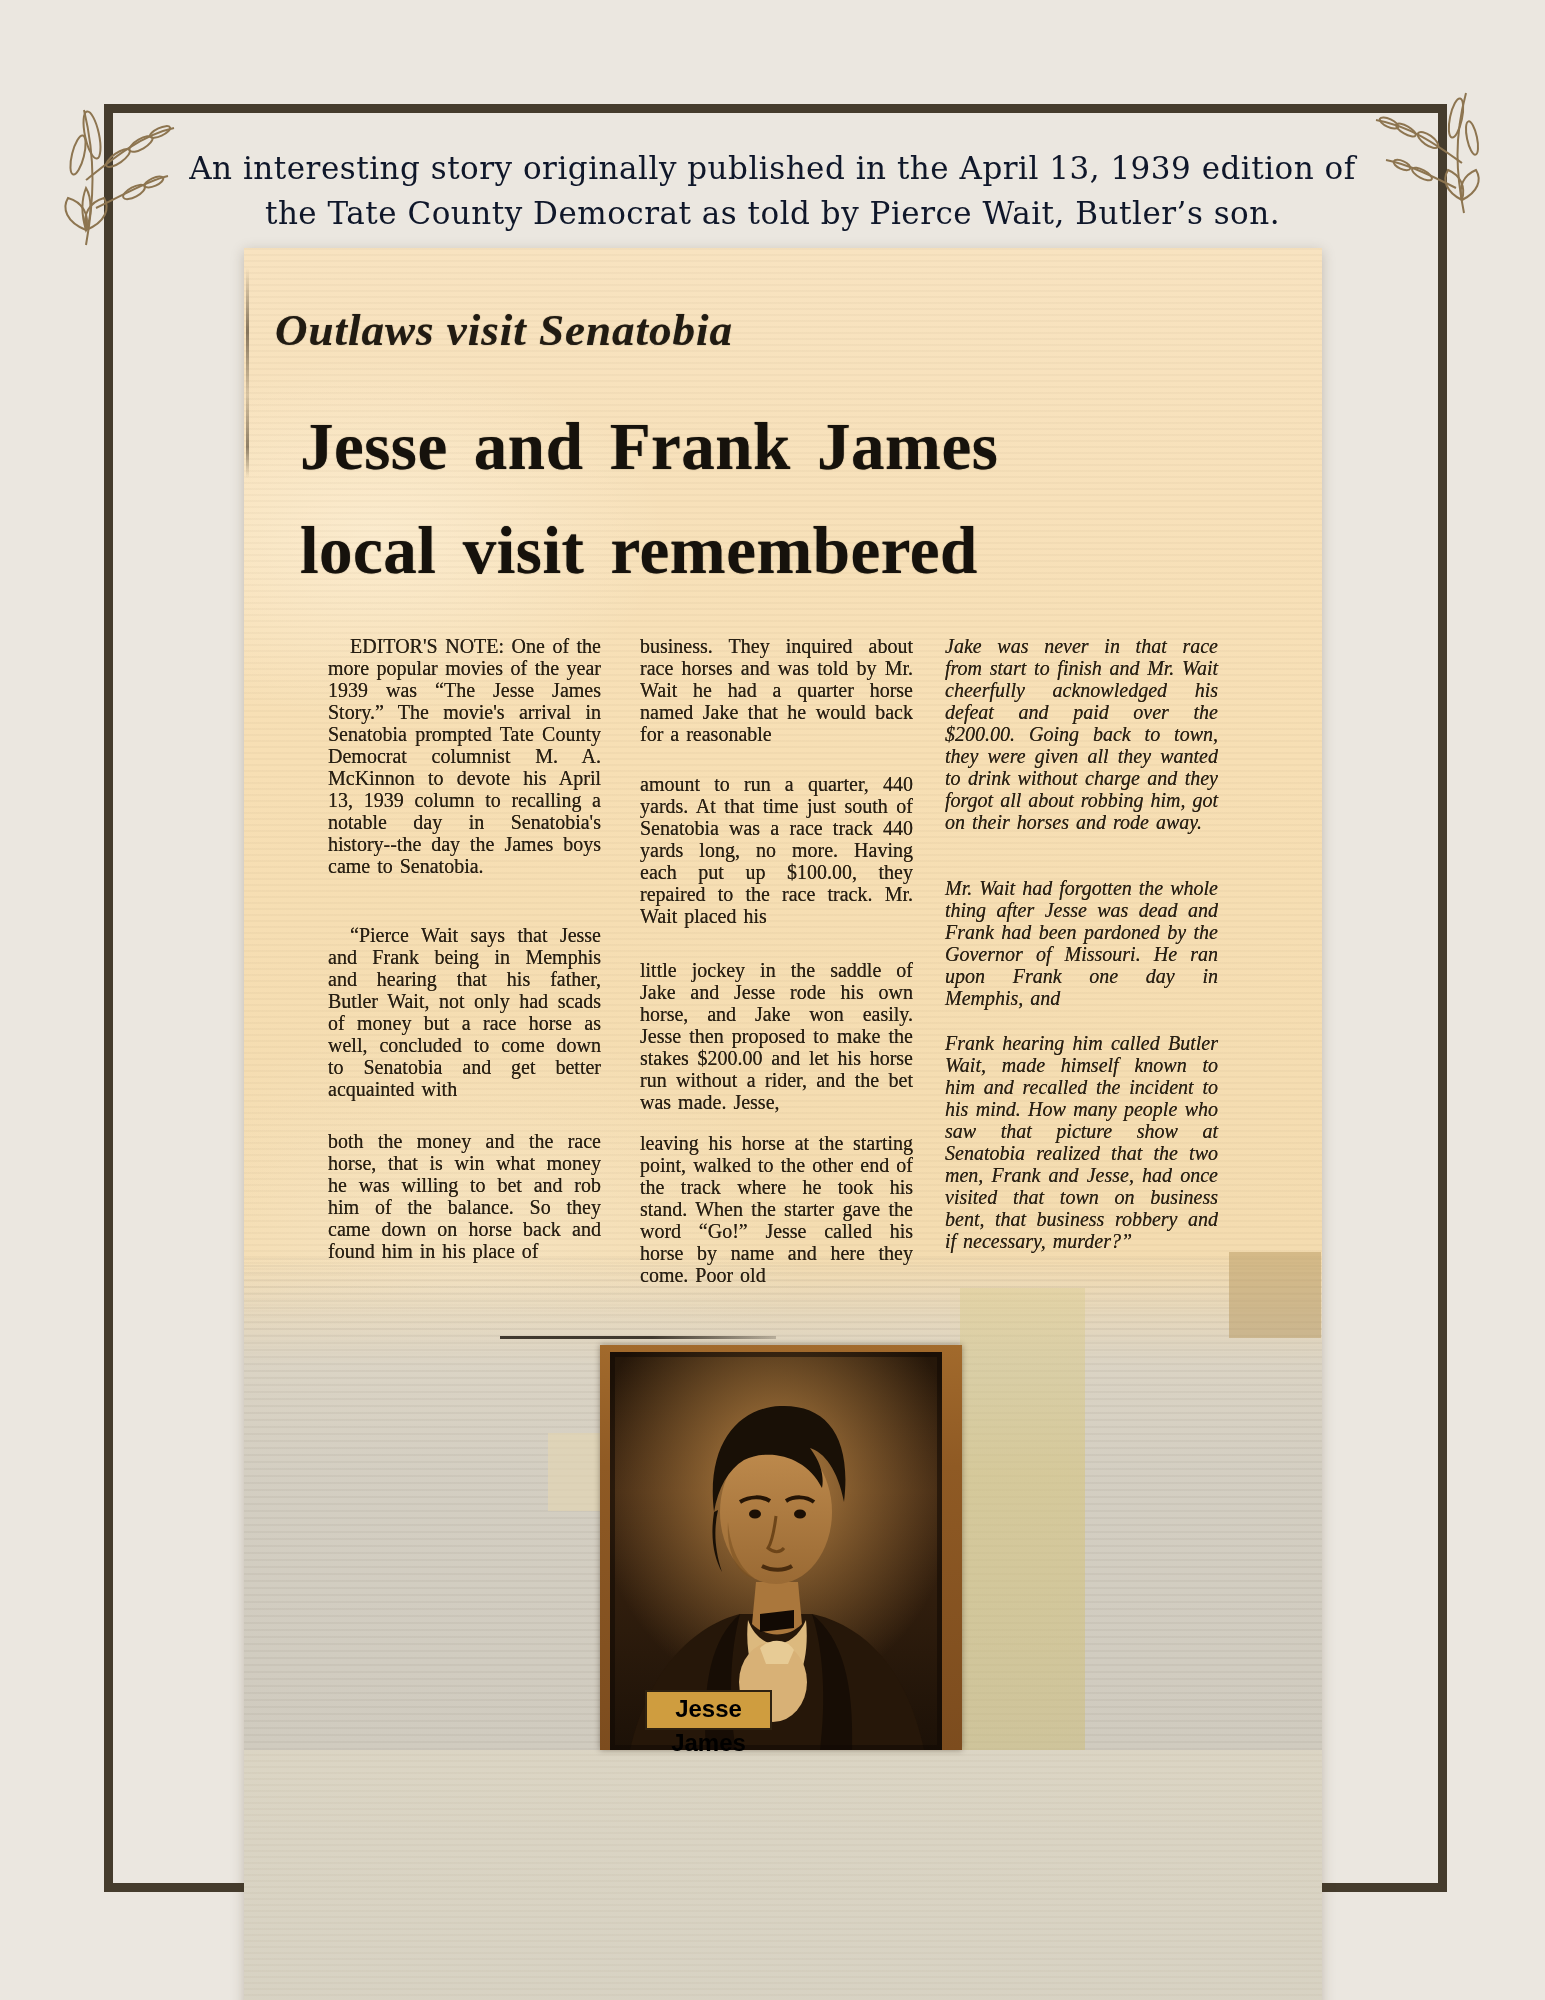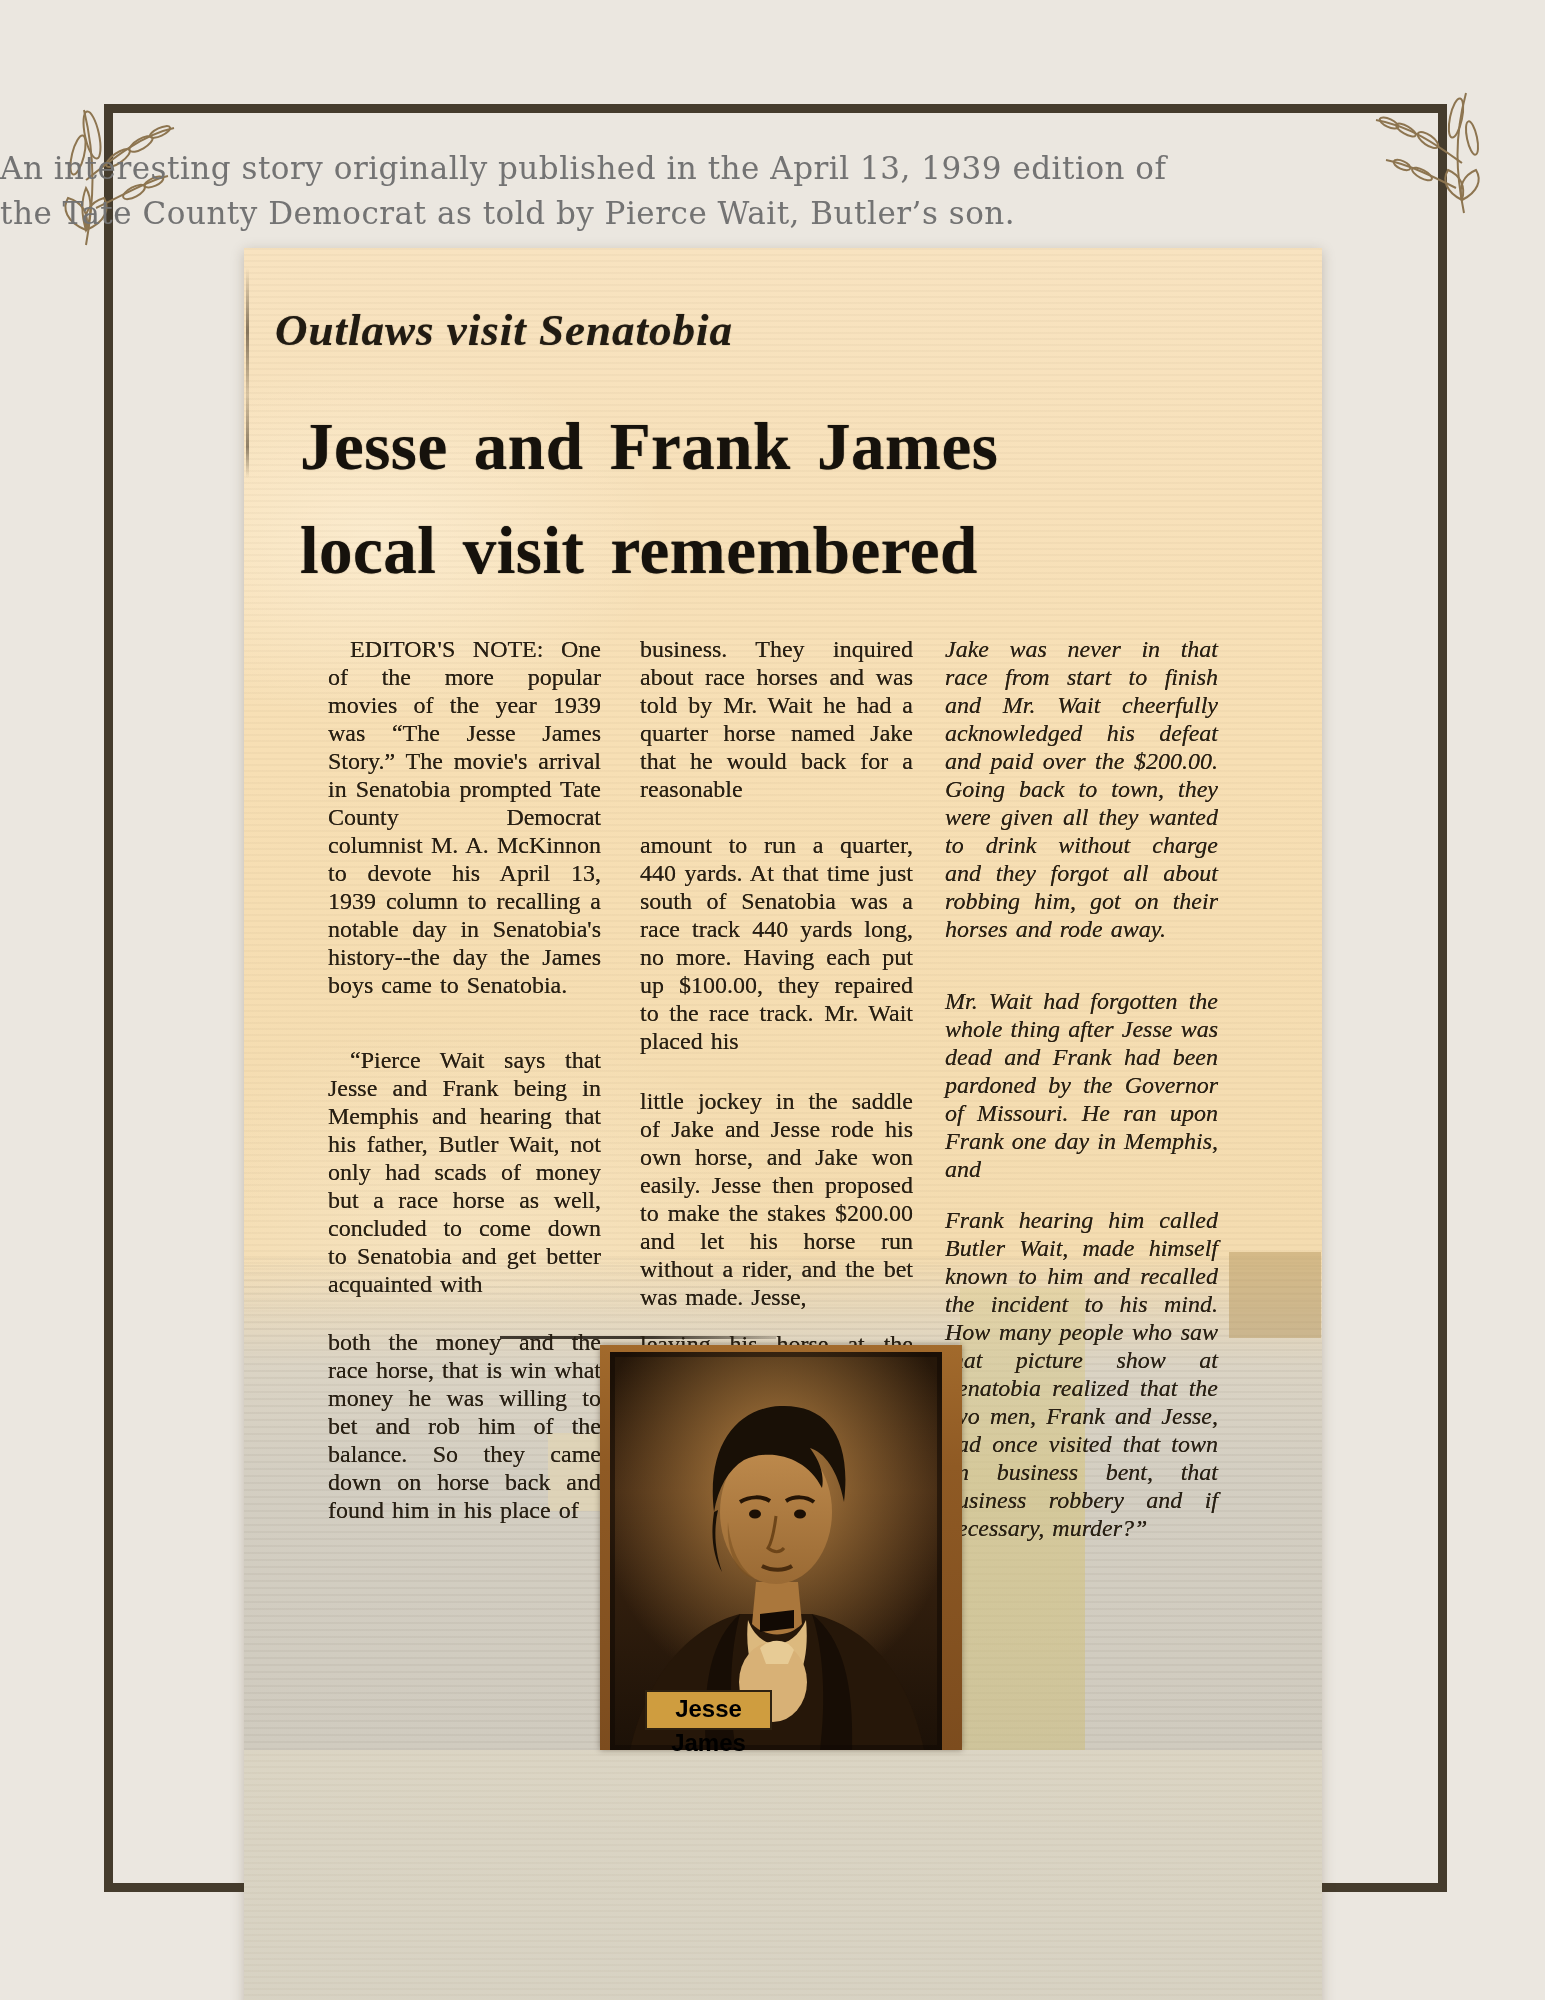--- a/index.html
+++ b/index.html
@@ -8,23 +8,23 @@
     background:#ebe7e0;
     font-family:"Liberation Serif", serif;
     position:relative;overflow:hidden;
   }
   .frame{
     position:absolute;left:104px;top:104px;width:1343px;height:1788px;
     border:9px solid #453c2d;box-sizing:border-box;
   }
   .caption{
     position:absolute;left:0;top:146px;width:100%;
-    text-align:left;
+    text-align:center;
     font-family:"DejaVu Serif", serif;
-    font-size:31px;line-height:45px;color:#737373;
+    font-size:31px;line-height:45px;color:#0f172a;
     letter-spacing:.5px;
   }
   .ornament{position:absolute;}
   .ornament-tl{left:56px;top:80px;}
   .ornament-tr{left:1356px;top:78px;}
 
   
   .clipping{
     position:absolute;left:244px;top:248px;width:1078px;height:1813px;
     background:
@@ -45,21 +45,21 @@
     text-shadow:0 0 1px rgba(30,22,12,.6);
   }
   .headline{
     position:absolute;left:56px;top:146px;
     font-weight:bold;font-size:67px;line-height:104px;
     color:#16120c;word-spacing:9px;letter-spacing:0.5px;white-space:nowrap;
     text-shadow:0 0 1px rgba(20,15,8,.7);
   }
   .col{
     position:absolute;top:387px;width:273px;
-    font-size:24px;line-height:28px;
+    font-size:20px;line-height:22px;
     text-align:justify;color:#271f13;word-spacing:2px;
     text-shadow:0 0 .5px rgba(45,32,18,.85);
     z-index:3;
   }
   .col p{margin:0;}
   .col-1{left:84px;}
   .col-2{left:396px;}
   .col-3{left:701px;font-style:italic;}
   .indent{text-indent:22px;}
   .c1p2{margin-top:47px !important;}

